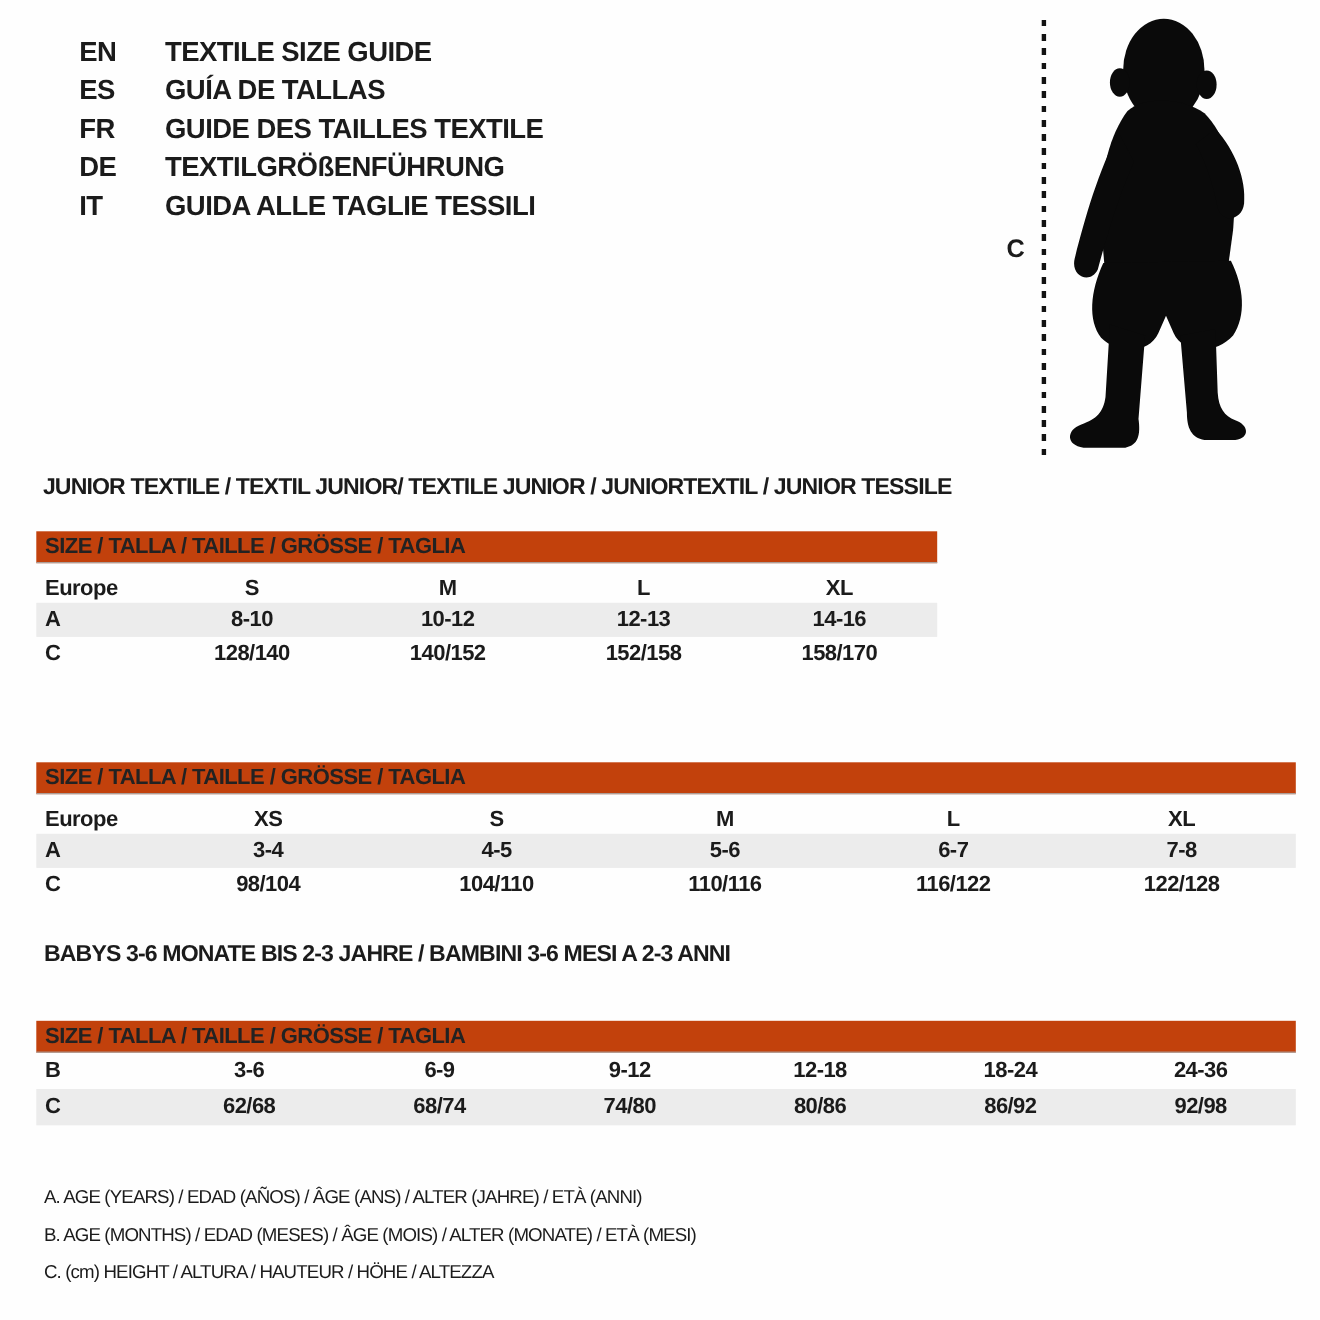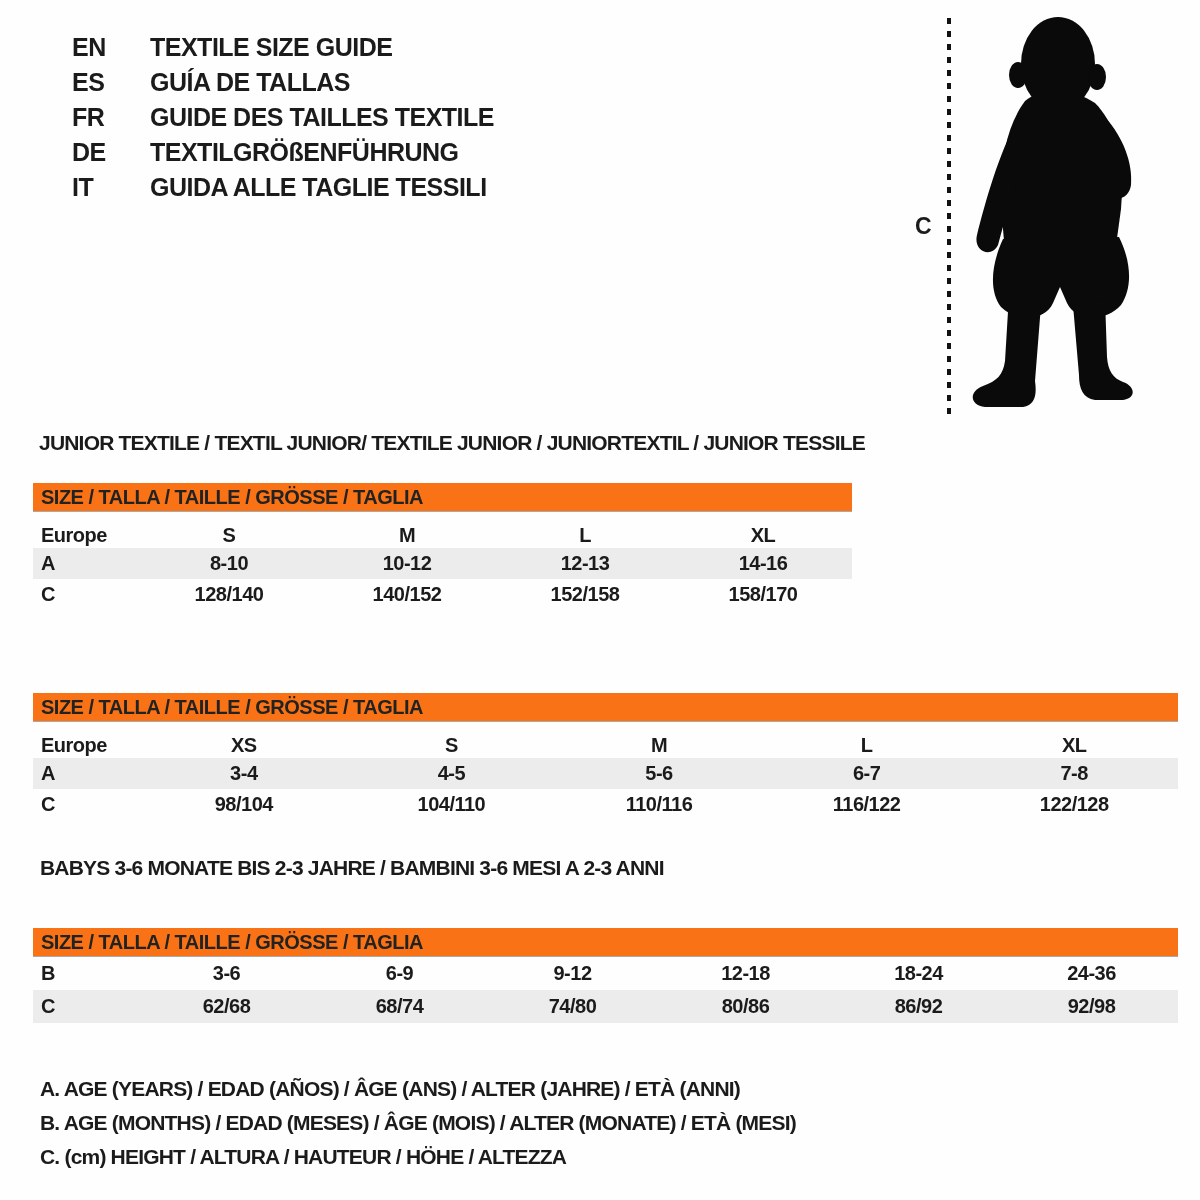--- a/index.html
+++ b/index.html
@@ -20,36 +20,36 @@
   .measure-label{position:absolute;left:915px;top:213px;font-size:23px;font-weight:700;}
   .baby{position:absolute;left:965px;top:13px;width:172px;height:405px;}
 
   
   .sec-title{position:absolute;font-size:21px;font-weight:700;letter-spacing:-0.8px;white-space:nowrap;}
   .title-sub{font-size:13px;font-weight:700;position:relative;top:2px;}
   .sec-title-2line{line-height:33px;}
 
   
   .tbl{position:absolute;}
-  .size-bar{height:28px;background:#f97316;border-bottom:1px solid #a9a9a9;
+  .size-bar{height:28px;background:#c2410c;border-bottom:1px solid #a9a9a9;
     display:flex;align-items:center;padding-left:8px;
     font-size:20px;font-weight:700;letter-spacing:-0.5px;color:#222;}
   .trow{display:grid;grid-template-columns:107px repeat(var(--cols),1fr);align-items:center;}
   .trow.head{height:36px;}
   .trow.data{height:31px;}
   .t3 .trow.data{height:33px;}
   .trow.shaded{background:#ececec;}
   .cell{font-size:20px;font-weight:700;letter-spacing:-0.5px;white-space:nowrap;}
   .cell.label{padding-left:8px;text-align:left;}
   .cell.center{text-align:center;}
   .trow.head .cell{font-size:20px;margin-top:11px;}
 
   
   .legend{position:absolute;left:40px;top:1072px;}
-  .legend-line{font-size:21px;font-weight:700;letter-spacing:-0.8px;line-height:34px;white-space:nowrap;}
+  .legend-line{font-size:17px;font-weight:400;letter-spacing:-0.8px;line-height:34px;white-space:nowrap;}
 </style>
 </head>
 <body>
 
 <div class="sheet">
 
   <div class="langs">
     <div class="lang-row">
       <span class="lang-code">EN</span>
       <span class="lang-label">TEXTILE SIZE GUIDE</span>

